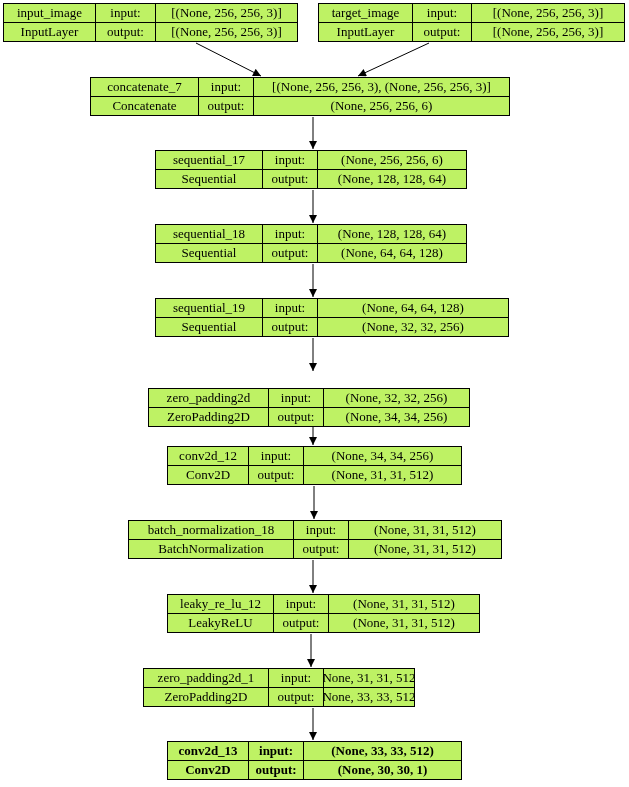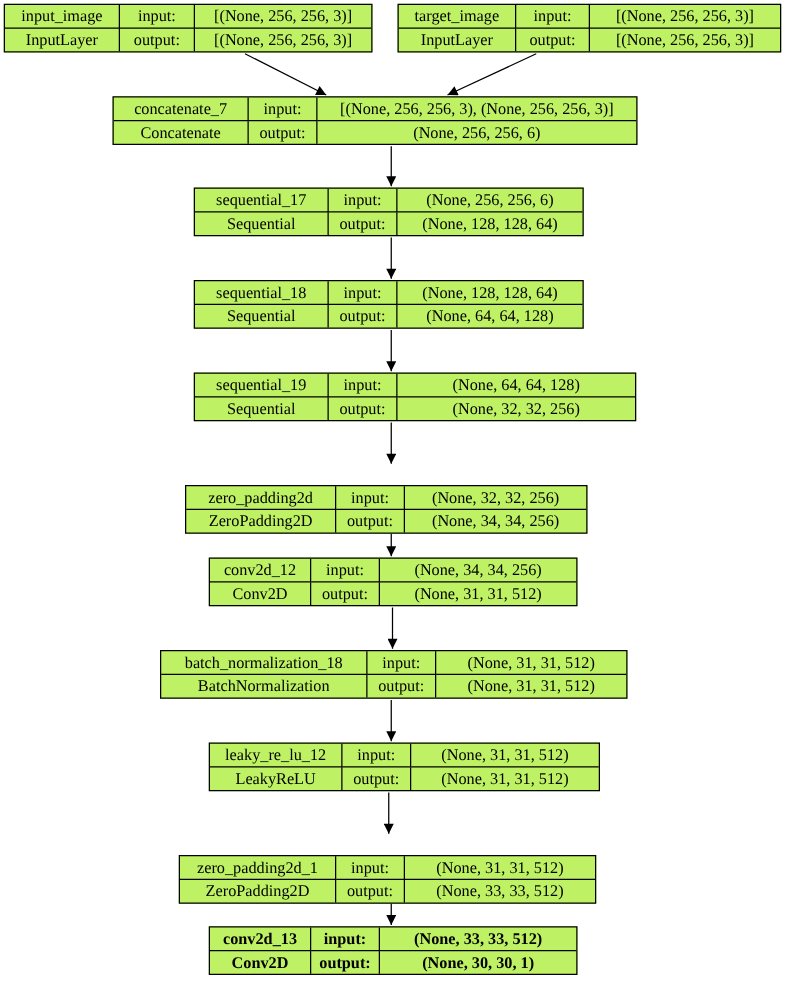--- a/index.html
+++ b/index.html
@@ -149,21 +149,21 @@
 
   <div class="node" style="left:154px; top:594px; width:313px; grid-template-columns:106px 55px auto;margin-left:13px;">
     <div class="cell rb bb">leaky_re_lu_12</div>
     <div class="cell rb bb">input:</div>
     <div class="cell bb">(None, 31, 31, 512)</div>
     <div class="cell rb">LeakyReLU</div>
     <div class="cell rb">output:</div>
     <div class="cell">(None, 31, 31, 512)</div>
   </div>
 
-  <div class="node" style="left:143px; top:668px; width:334px; grid-template-columns:125px 55px auto;margin-top:16px;">
+  <div class="node" style="left:143px; top:668px; width:272px; grid-template-columns:125px 55px auto;">
     <div class="cell rb bb">zero_padding2d_1</div>
     <div class="cell rb bb">input:</div>
     <div class="cell bb">(None, 31, 31, 512)</div>
     <div class="cell rb">ZeroPadding2D</div>
     <div class="cell rb">output:</div>
     <div class="cell">(None, 33, 33, 512)</div>
   </div>
 
   <div class="node" style="left:167px; top:741px; width:295px; grid-template-columns:81px 55px auto;font-weight:bold;">
     <div class="cell rb bb">conv2d_13</div>

